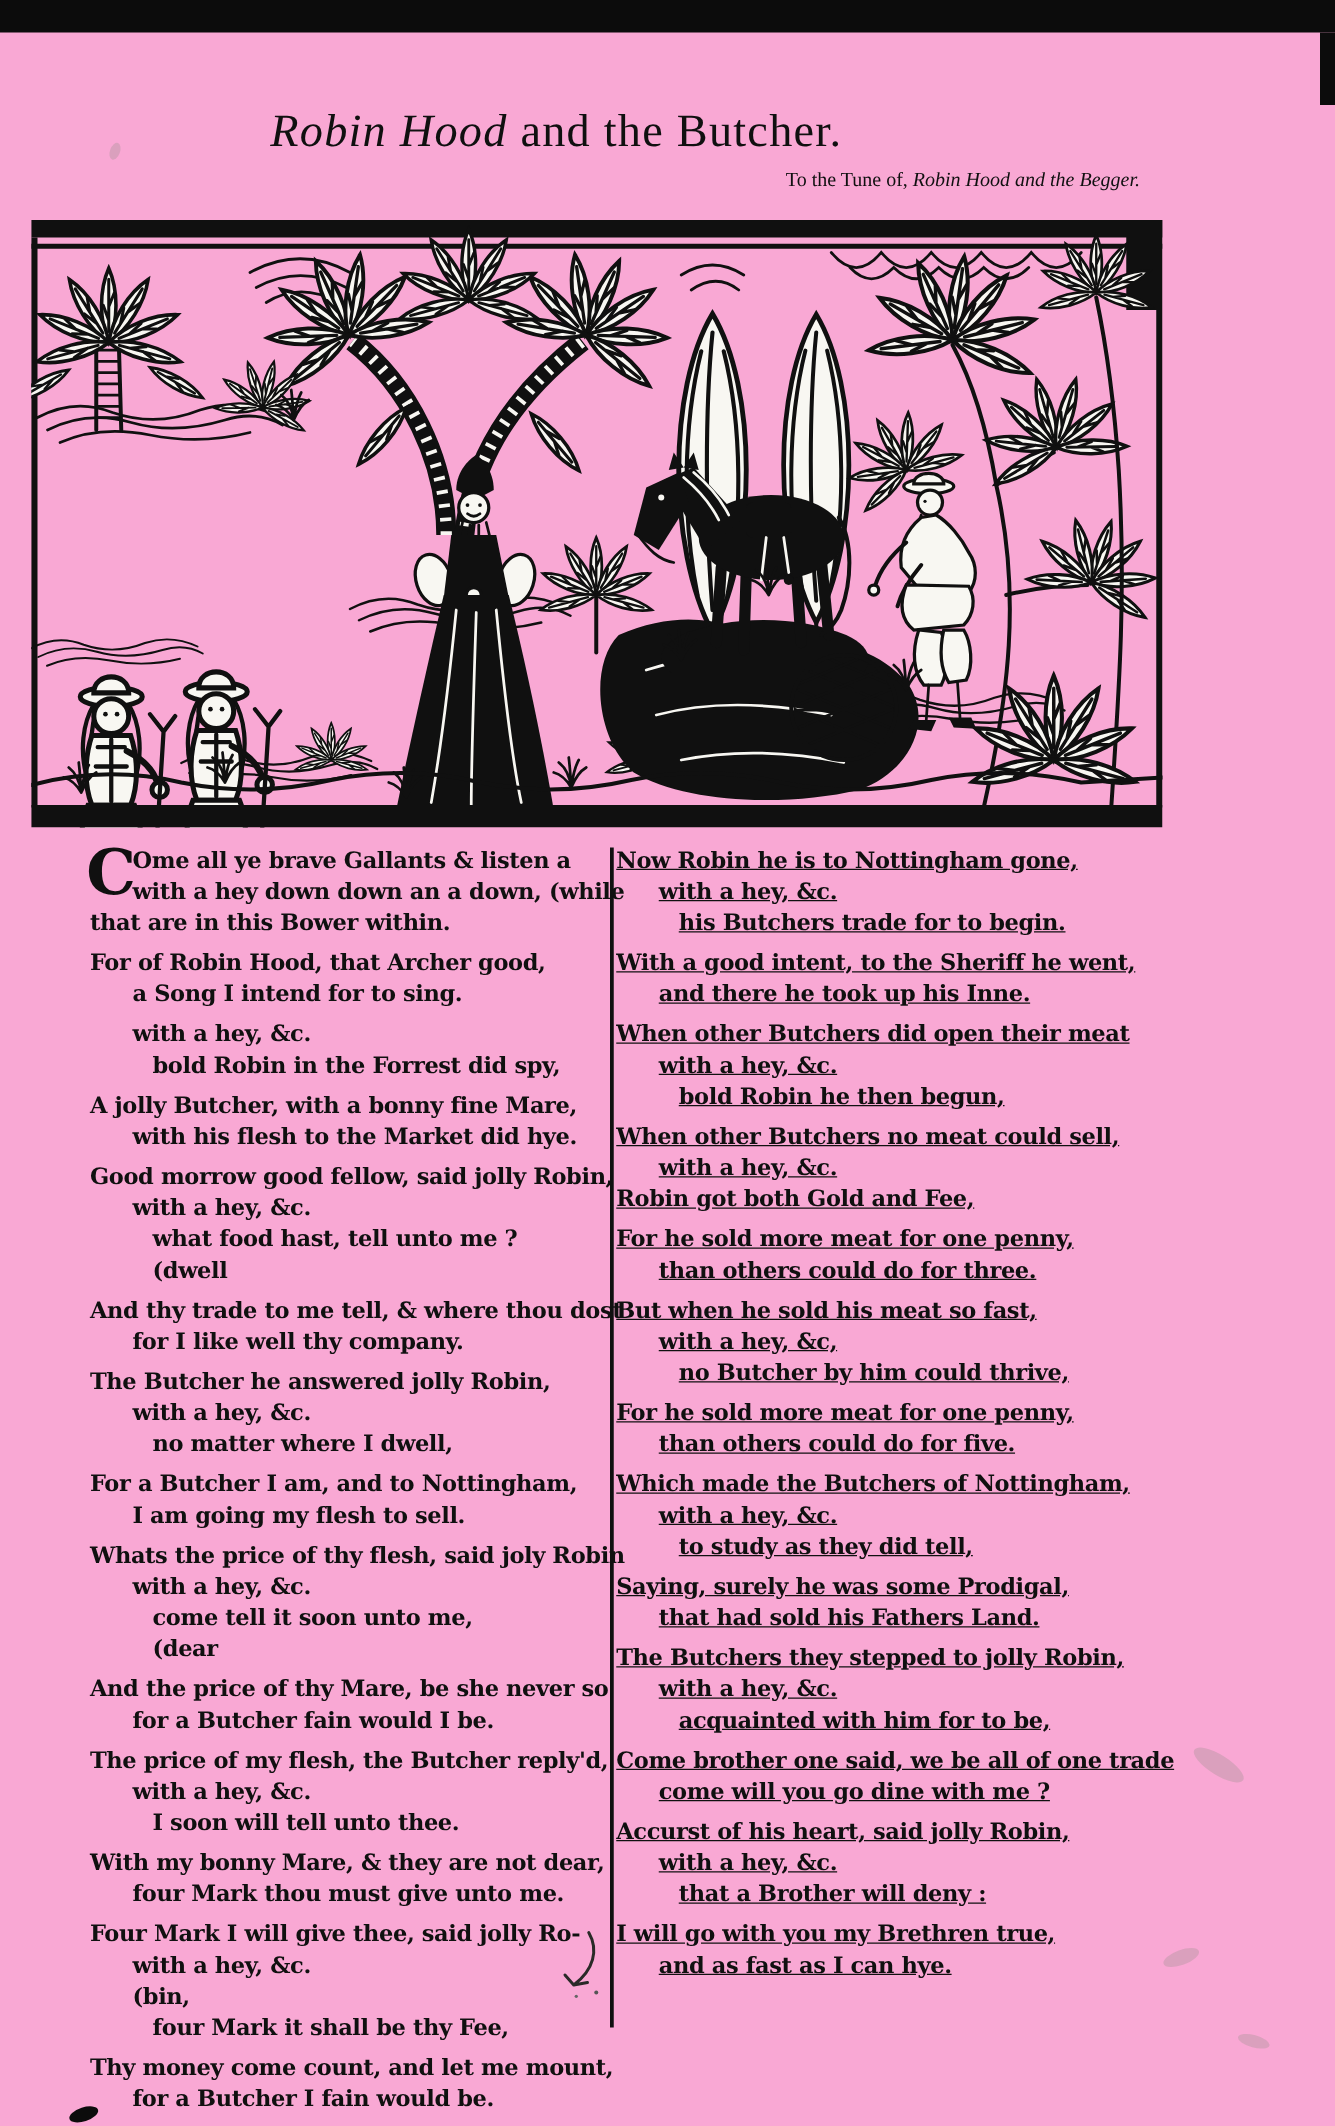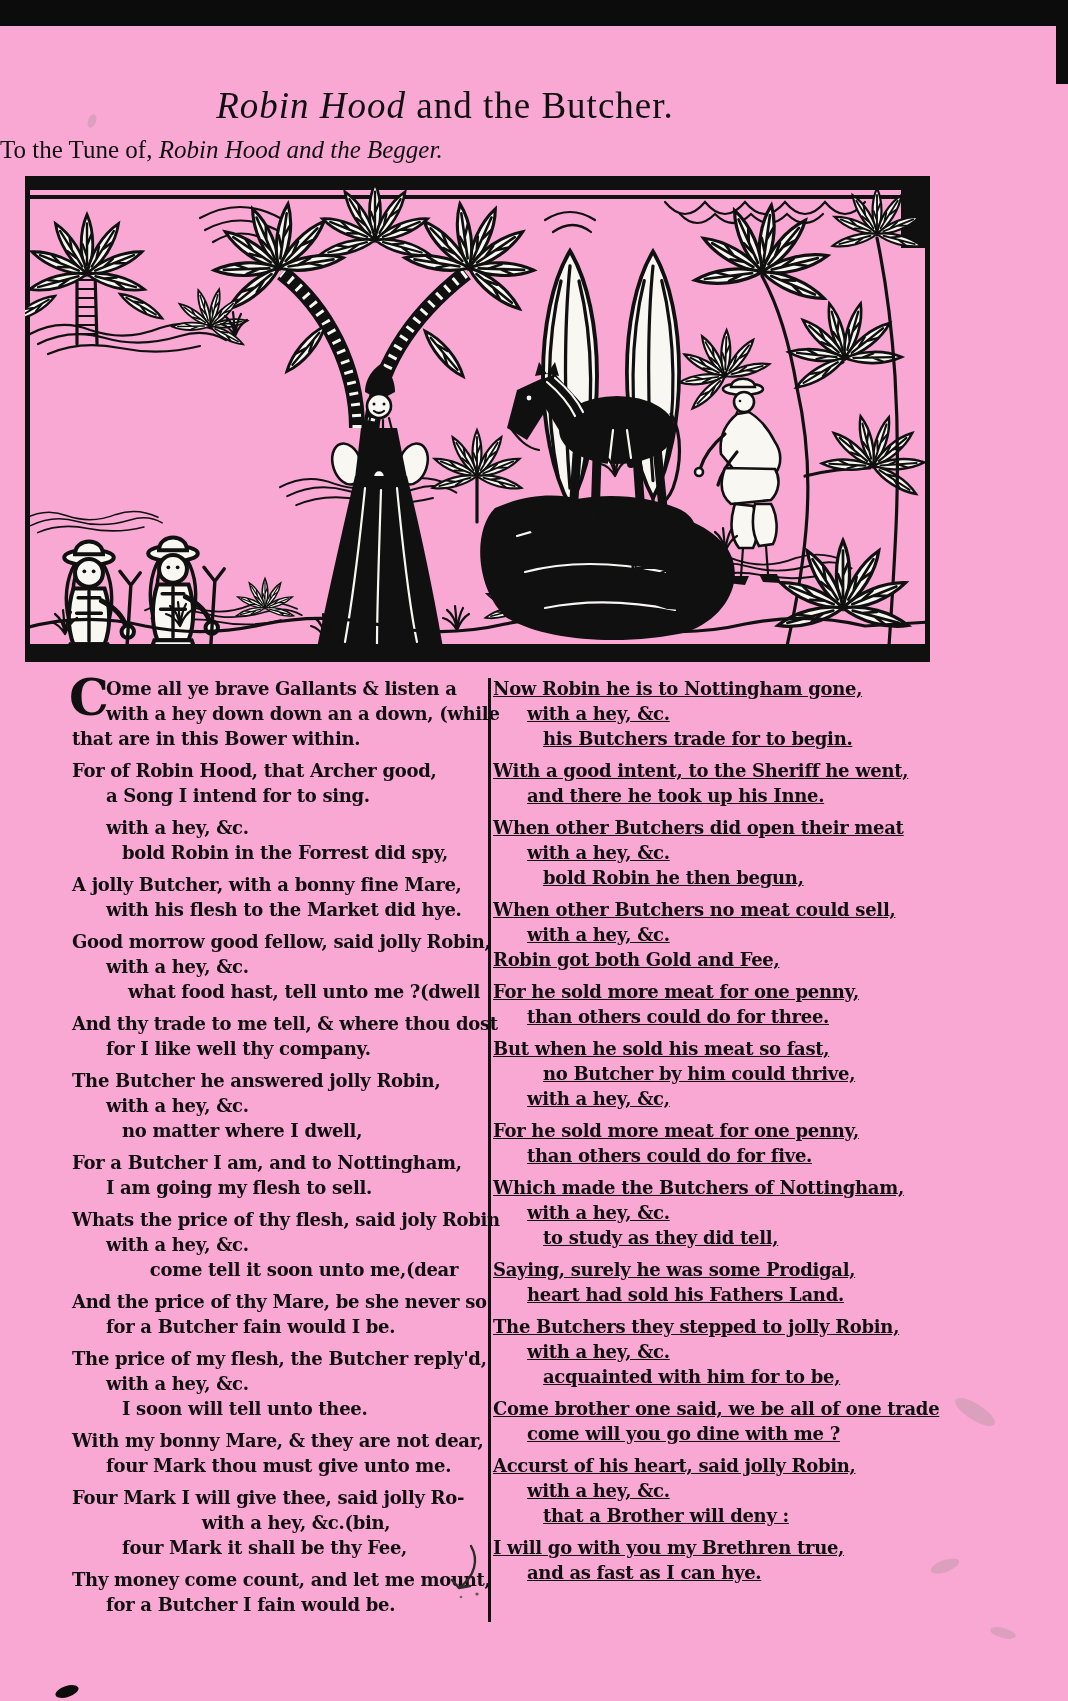--- a/index.html
+++ b/index.html
@@ -5,33 +5,33 @@
   html,body{margin:0;padding:0;background:#4a4a4a;}
   .sheet{position:relative;width:1068px;height:1701px;margin:0 auto;background:#f9a8d4;
          overflow:hidden;font-family:"DejaVu Serif",serif;color:#101010;}
   .topbar{position:absolute;left:0;top:0;width:1068px;height:26px;background:#0c0c0c;}
   .edge-r{position:absolute;right:0;top:26px;width:12px;height:58px;background:#0c0c0c;}
   .blot{position:absolute;background:#0c0c0c;border-radius:50%;}
   .smudge{position:absolute;background:#8d8b80;border-radius:50%;opacity:.28;}
   .title{position:absolute;left:0;top:84px;width:890px;text-align:center;
          font-family:"Liberation Serif",serif;font-size:37px;letter-spacing:1px;}
   .title .it{font-style:italic;}
-  .tune{position:absolute;left:0;top:136px;width:890px;text-align:left;
-        font-family:"Liberation Serif",serif;font-size:25px;}
+  .tune{position:absolute;left:0;top:136px;width:890px;text-align:right;
+        font-family:"Liberation Serif",serif;font-size:16px;padding-left:22px;}
   .tune .it{font-style:italic;}
   .cut{position:absolute;left:25px;top:176px;width:905px;height:486px;}
   .textarea{position:absolute;left:72px;top:676px;width:870px;display:flex;}
   .col{width:414px;}
   .col.right{width:448px;text-decoration:underline;}
   .vrule{width:3px;background:#101010;height:944px;margin:2px 2px 0 2px;flex:none;}
   .stanza{margin-bottom:7px;}
   .line{font-size:18px;font-weight:bold;line-height:25px;letter-spacing:-0.3px;white-space:nowrap;}
   .indent-1{padding-left:34px;}
   .indent-2{padding-left:50px;}
-  .has-tail{display:flex;justify-content:center;white-space:nowrap;}
+  .has-tail{display:flex;justify-content:flex-end;white-space:nowrap;flex-direction:column;}
   .has-dropcap{position:relative;}
   .dropcap{position:absolute;left:-3px;top:2px;font-size:50px;line-height:.8;font-weight:bold;}
   .flourish{position:absolute;left:447px;top:1542px;}
   
   .k{fill:none;stroke:#101010;stroke-width:3.2;stroke-linecap:round;}
   .k1{fill:none;stroke:#101010;stroke-width:2.2;stroke-linecap:round;}
   .lf{fill:#f8f7f2;stroke:#101010;stroke-width:2.6;}
   .f{fill:#101010;stroke:none;}
   .wf{fill:none;stroke:#f8f7f2;stroke-width:2.2;stroke-linecap:round;}
   .pk{fill:none;stroke:#101010;stroke-width:16;}
@@ -344,35 +344,35 @@
           <div class="line indent-0"><span>When other Butchers no meat could sell,</span></div>
           <div class="line indent-1"><span>with a hey, &amp;c.</span></div>
           <div class="line indent-0"><span>Robin got both Gold and Fee,</span></div>
         </div>
         <div class="stanza">
           <div class="line indent-0"><span>For he sold more meat for one penny,</span></div>
           <div class="line indent-1"><span>than others could do for three.</span></div>
         </div>
         <div class="stanza">
           <div class="line indent-0"><span>But when he sold his meat so fast,</span></div>
+          <div class="line indent-1"><span>with a hey, &amp;c,</span></div>
           <div class="line indent-2"><span>no Butcher by him could thrive,</span></div>
-          <div class="line indent-1"><span>with a hey, &amp;c,</span></div>
         </div>
         <div class="stanza">
           <div class="line indent-0"><span>For he sold more meat for one penny,</span></div>
           <div class="line indent-1"><span>than others could do for five.</span></div>
         </div>
         <div class="stanza">
           <div class="line indent-0"><span>Which made the Butchers of Nottingham,</span></div>
           <div class="line indent-1"><span>with a hey, &amp;c.</span></div>
           <div class="line indent-2"><span>to study as they did tell,</span></div>
         </div>
         <div class="stanza">
           <div class="line indent-0"><span>Saying, surely he was some Prodigal,</span></div>
-          <div class="line indent-1"><span>heart had sold his Fathers Land.</span></div>
+          <div class="line indent-1"><span>that had sold his Fathers Land.</span></div>
         </div>
         <div class="stanza">
           <div class="line indent-0"><span>The Butchers they stepped to jolly Robin,</span></div>
           <div class="line indent-1"><span>with a hey, &amp;c.</span></div>
           <div class="line indent-2"><span>acquainted with him for to be,</span></div>
         </div>
         <div class="stanza">
           <div class="line indent-0"><span>Come brother one said, we be all of one trade</span></div>
           <div class="line indent-1"><span>come will you go dine with me ?</span></div>
         </div>

